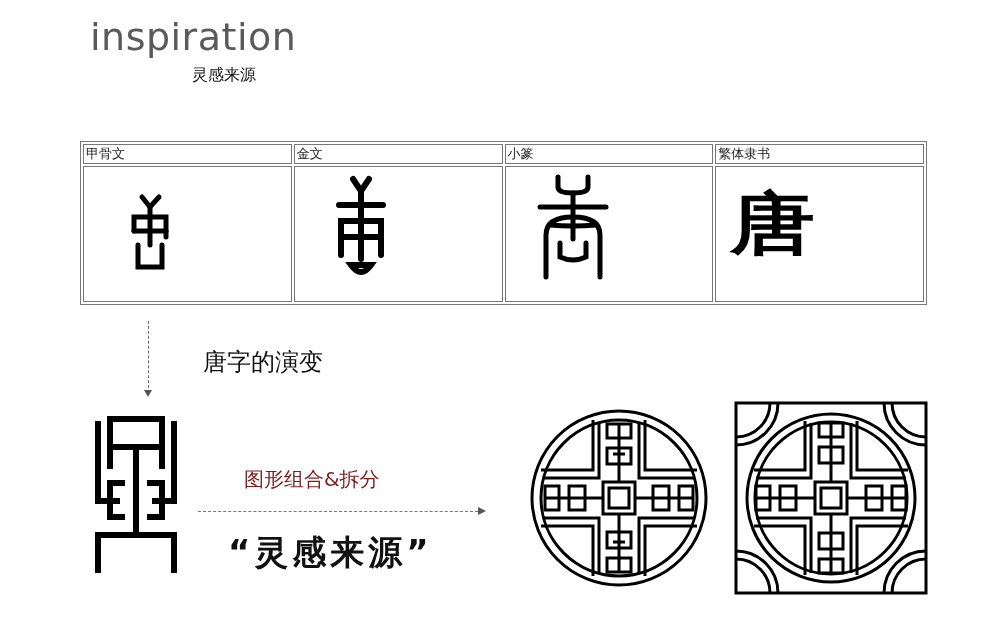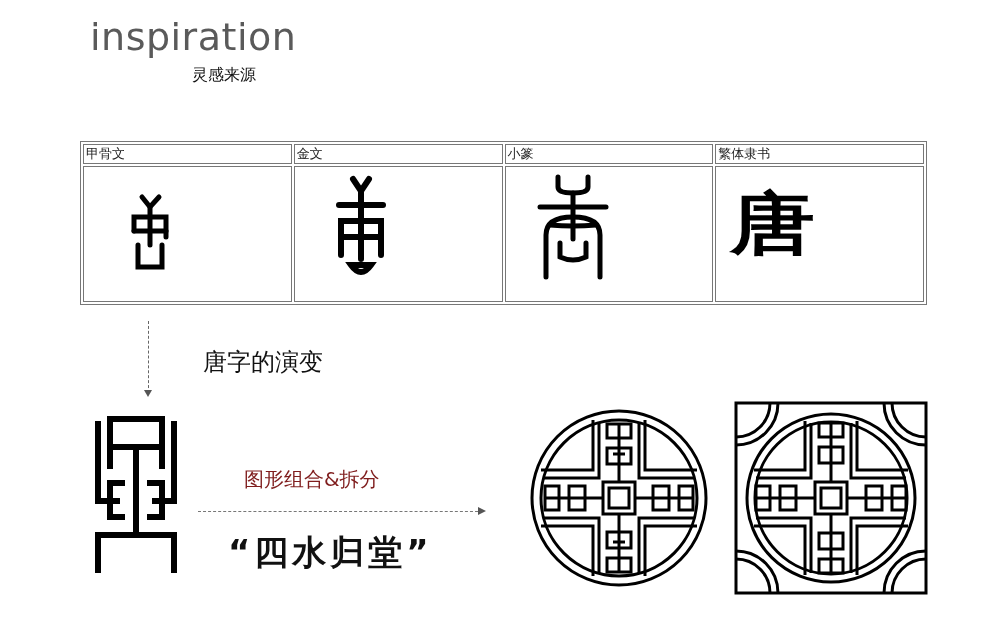--- a/index.html
+++ b/index.html
@@ -94,21 +94,21 @@
     <path d="M41 32 L41 120"></path>
     <path d="M30 68 L15 68 L15 102 L30 102"></path>
     <path d="M52 68 L67 68 L67 102 L52 102"></path>
     <path d="M3 158 L3 120 L79 120 L79 158"></path>
   </g>
 </svg>
 
 <div class="abs combo-label">图形组合&amp;拆分</div>
 <div class="abs hline"></div>
 <div class="abs hhead"></div>
-<div class="abs name-label">“四水归堂”</div>
+<div class="abs name-label">“灵感来源”</div>
 
 <svg class="abs" style="left:529px;top:408px" width="180" height="180" viewBox="0 0 180 180">
   <g stroke="#000" stroke-width="3" fill="none">
     <circle cx="90" cy="90" r="87"></circle>
     <circle cx="90" cy="90" r="78"></circle>
     <path d="M70 14 L70 70 L14 70"></path>
     <path d="M110 14 L110 70 L166 70"></path>
     <path d="M70 166 L70 110 L14 110"></path>
     <path d="M110 166 L110 110 L166 110"></path>
     <path d="M64 12 L64 62 L12 62"></path>

